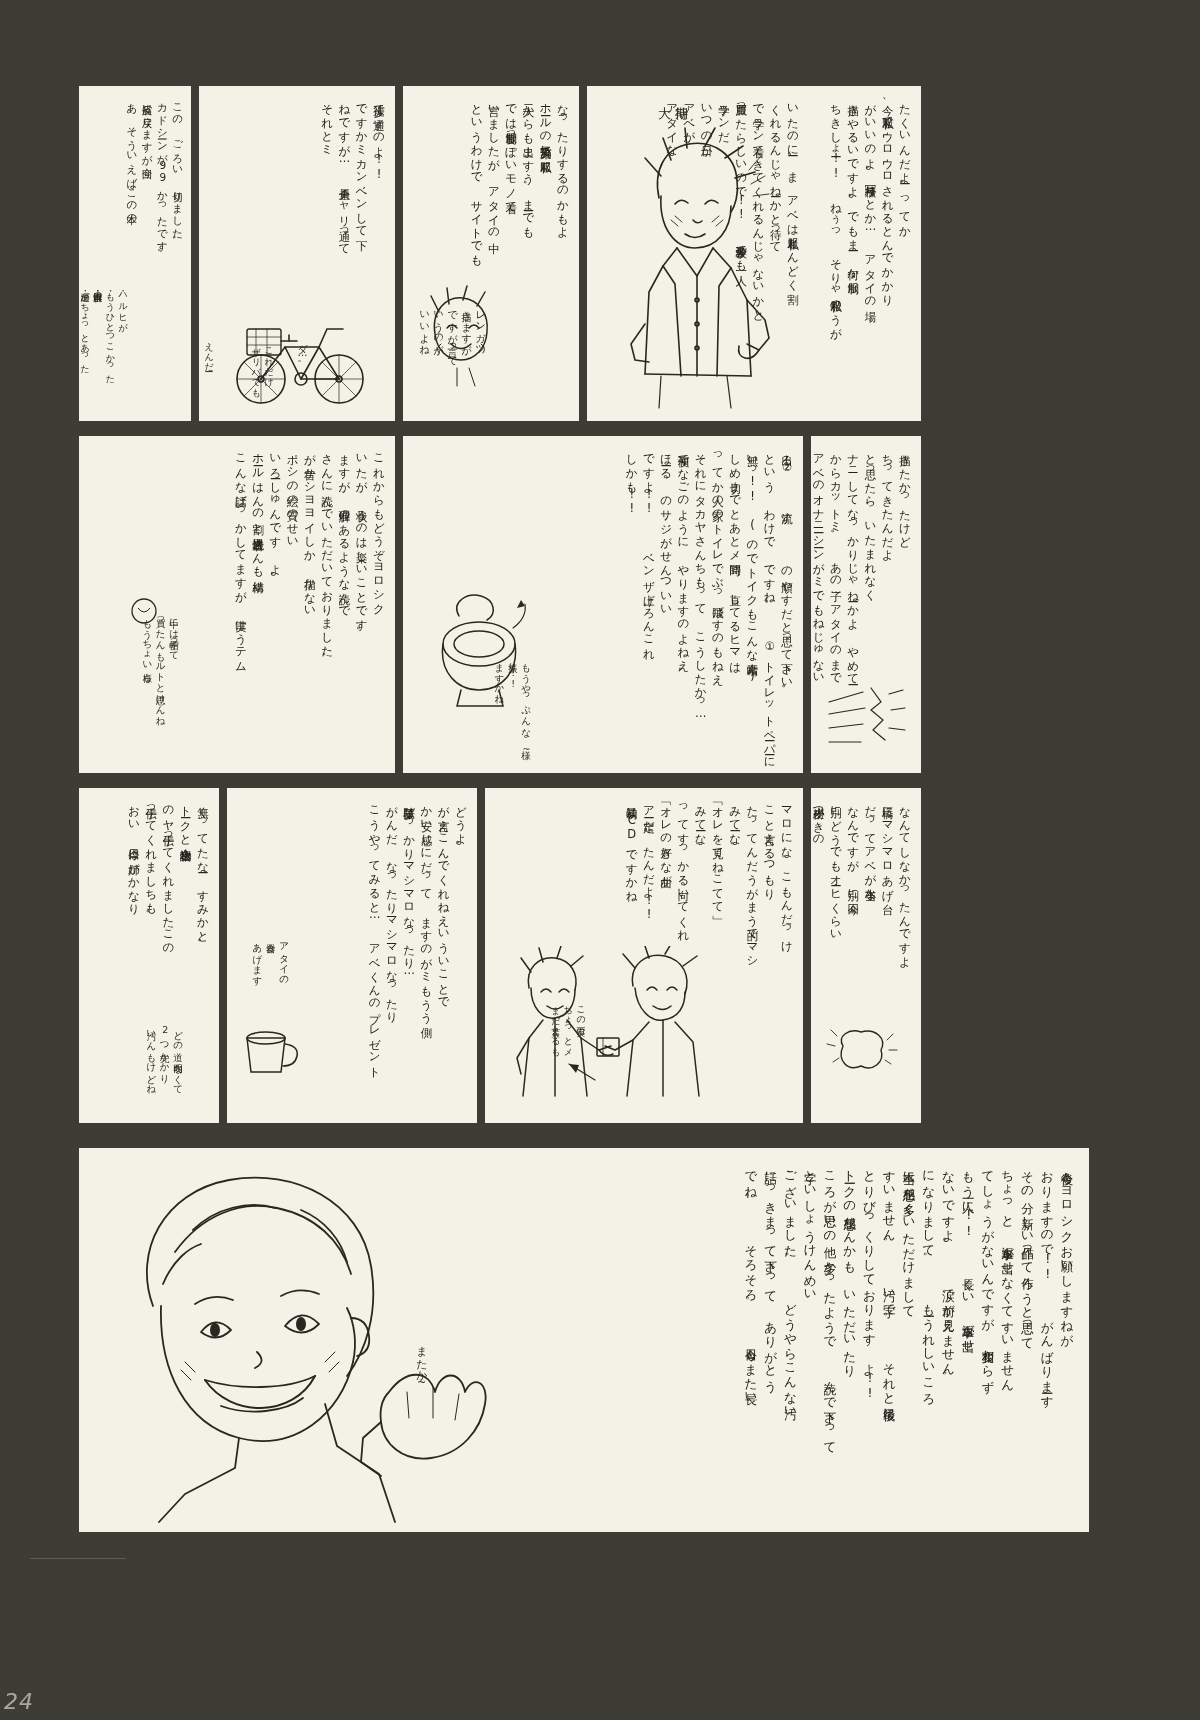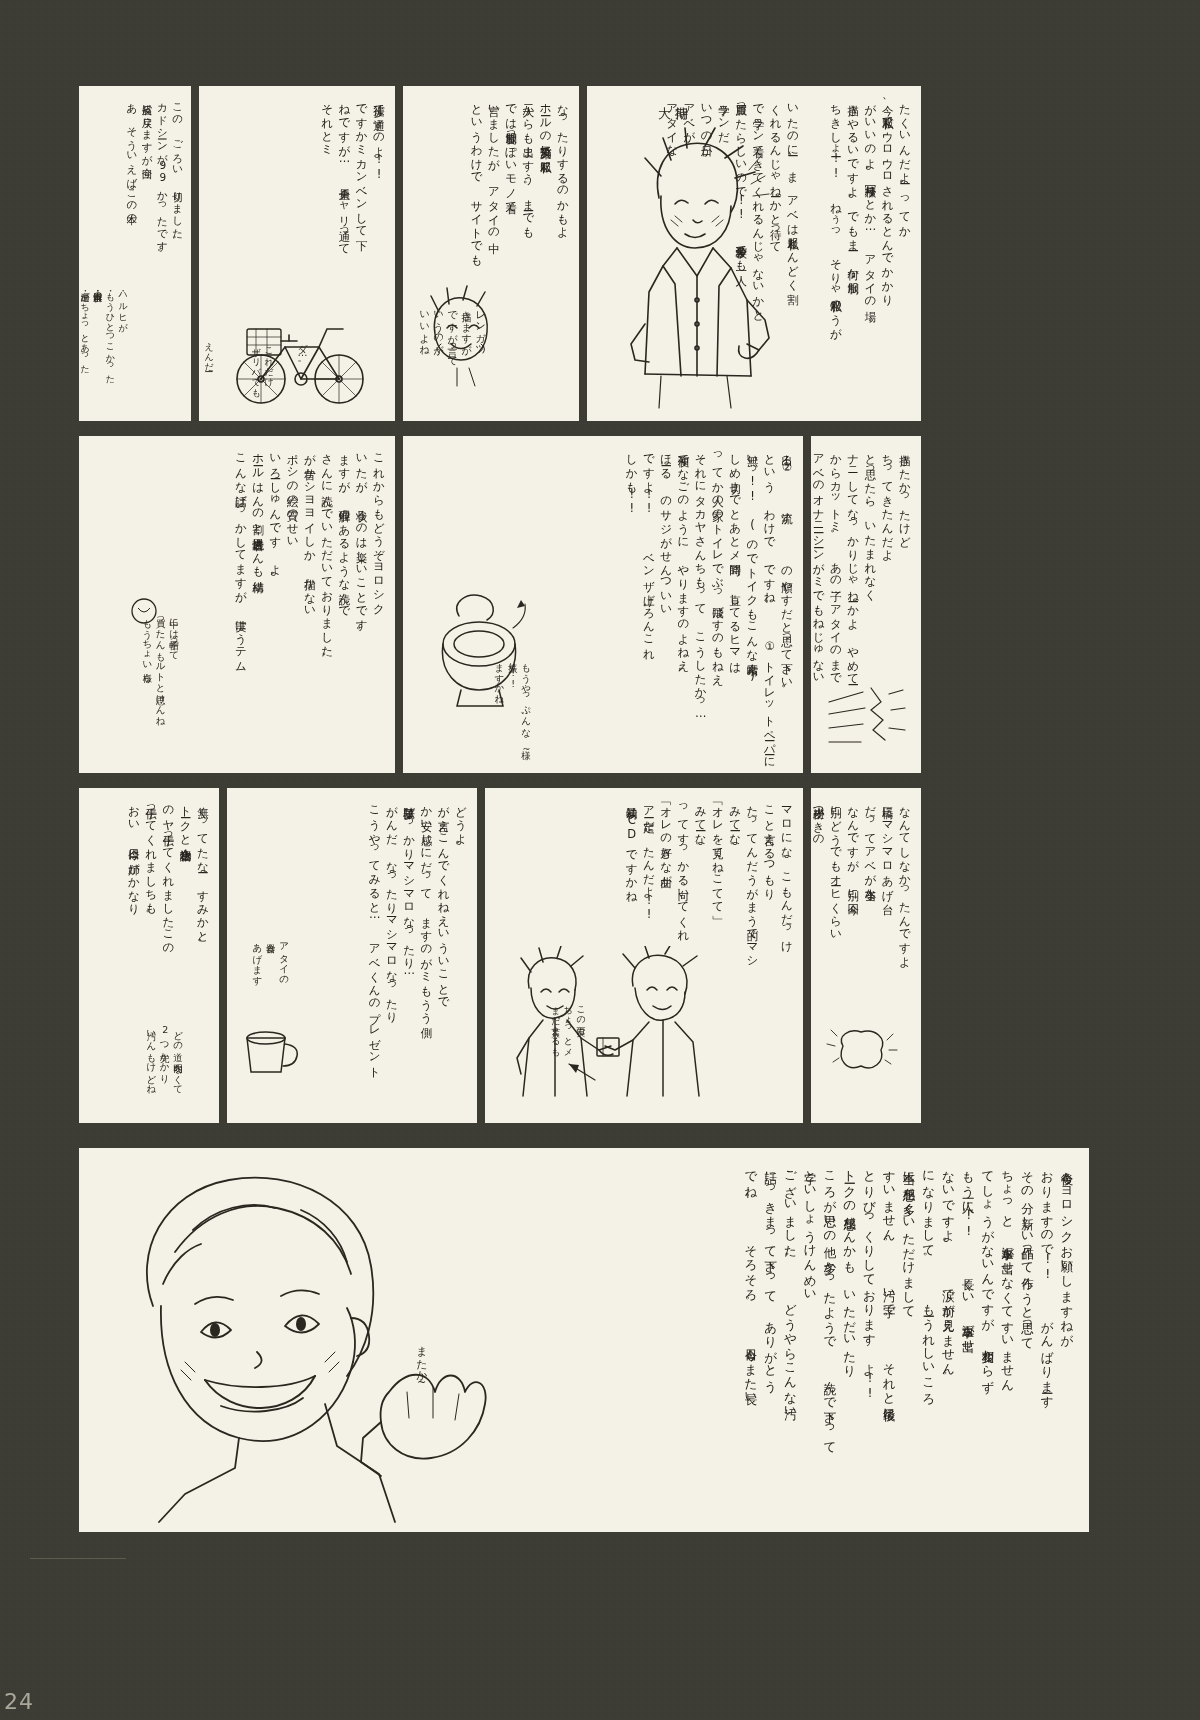--- a/index.html
+++ b/index.html
@@ -54,20 +54,21 @@
   }
   .pagenum {
     position: absolute;
     left: 4px;
     bottom: 6px;
     color: #cfcbbd;
     font-size: 22px;
     font-family: "DejaVu Sans", sans-serif;
     letter-spacing: 1px;
     opacity: 0.75;
+    font-style: italic;
   }
   .caption {
     position: absolute;
     writing-mode: vertical-rl;
     text-orientation: upright;
     font-size: 10px;
     line-height: 1.4;
     color: #2a2721;
     white-space: pre-wrap;
   }

